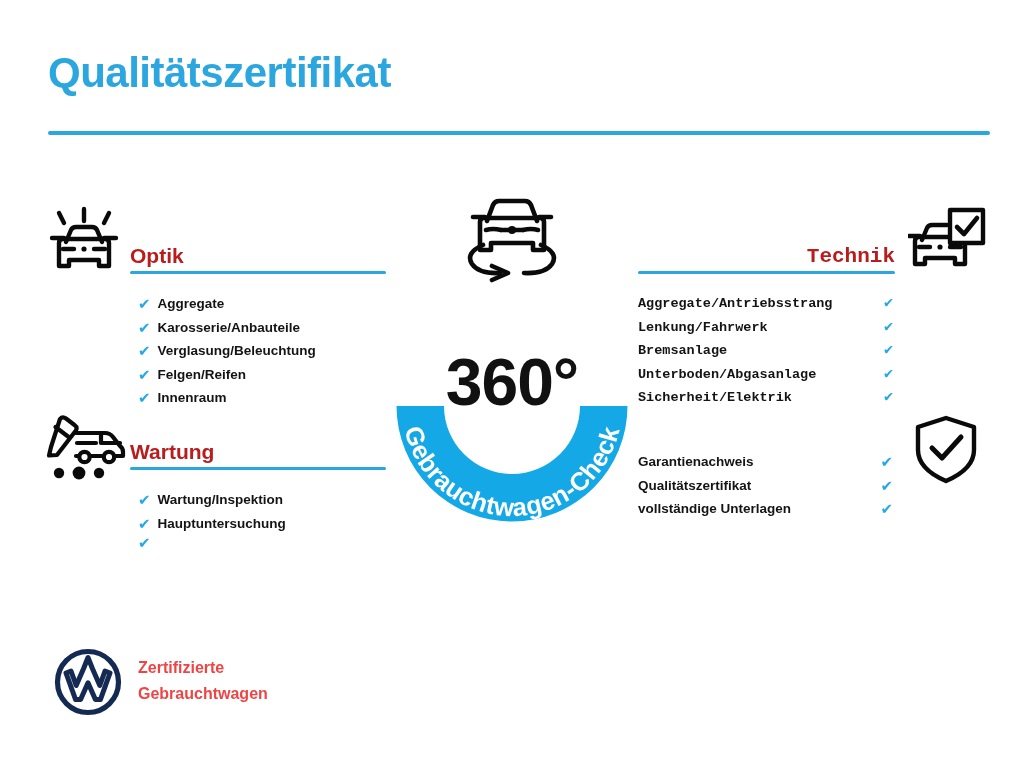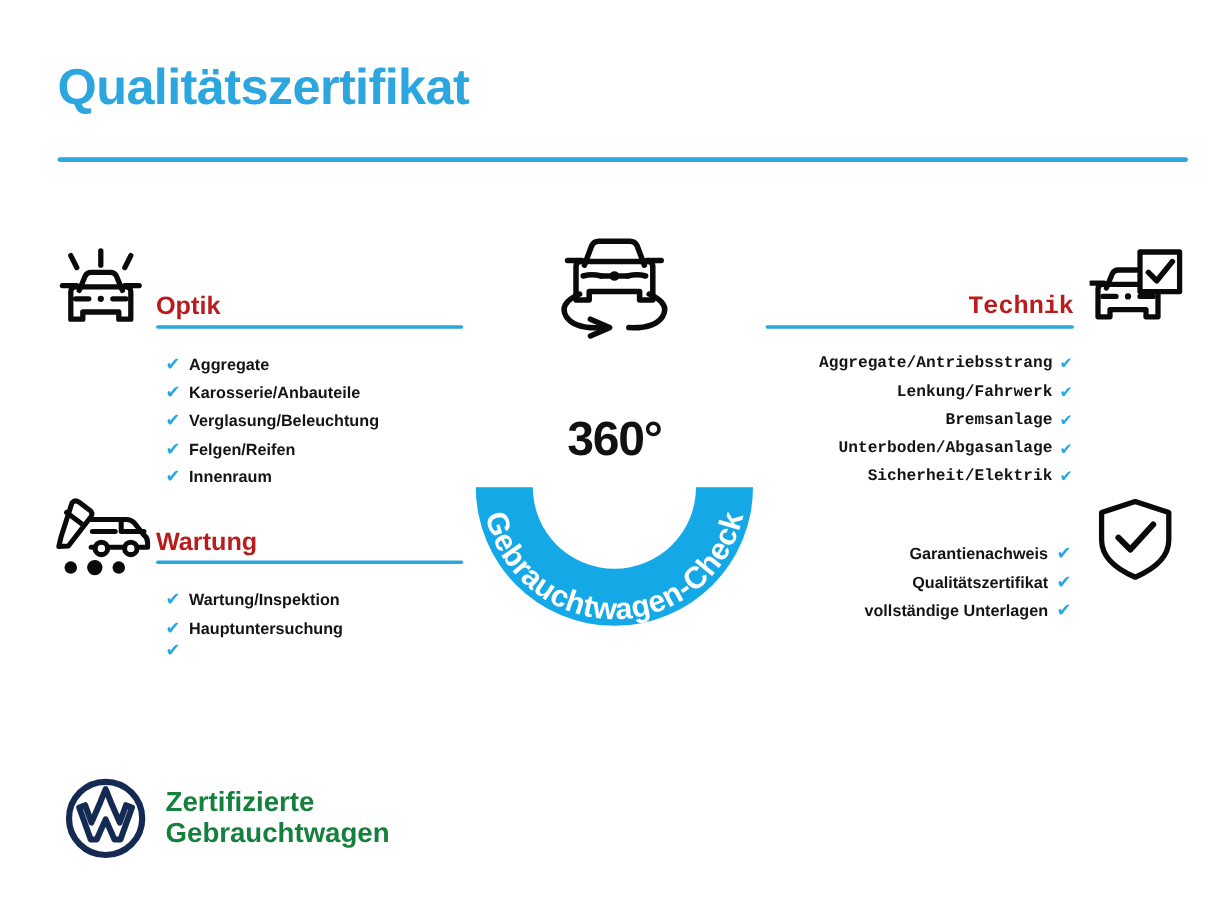--- a/index.html
+++ b/index.html
@@ -48,54 +48,54 @@
     list-style:none;margin:0;padding:0;
     margin-top:22px;
   }
   ul.checks li{
     font-size:13.5px;font-weight:600;color:#141414;
     line-height:23.5px;
     white-space:nowrap;
     display:flex;align-items:center;
   }
   .block.left ul.checks li{justify-content:flex-start;padding-left:8px;}
-  .block.right ul.checks li{justify-content:flex-end;padding-right:2px;}
+  .block.right ul.checks li{justify-content:space-between;padding-right:2px;}
   .chk{
     color:#22A8E5;font-size:15px;font-weight:700;
     line-height:1;display:inline-block;
   }
   .block.left .chk{margin-right:7px;}
   .block.right .chk{margin-left:7px;}
 
   
   .sect-icon{position:absolute;}
 
   
   .badge{
     position:absolute;left:370px;top:248px;
     width:284px;height:284px;
   }
   .badge svg{display:block;}
   .badge-center-text{
     position:absolute;left:0;right:0;top:96px;
     text-align:center;
-    font-size:40px;font-weight:700;color:#111;
+    font-size:66px;font-weight:700;color:#111;
     letter-spacing:-1px;
   }
   .badge-car{
     position:absolute;left:50%;top:-60px;transform:translateX(-50%);
     width:112px;height:96px;
   }
 
   
   .vw{position:absolute;left:54px;top:646px;}
   .vw-mark{position:absolute;left:0;top:2px;width:68px;height:68px;}
   .vw-text{
     position:absolute;left:84px;top:9px;
-    font-size:23px;font-weight:700;color:#15803d;
+    font-size:16px;font-weight:700;color:#ef4444;
     line-height:26px;white-space:nowrap;
   }
 </style>
 </head>
 <body>
 
 <div class="page">
 
   <div class="page-title">Qualitätszertifikat</div>
   <div class="header-rule"></div>

